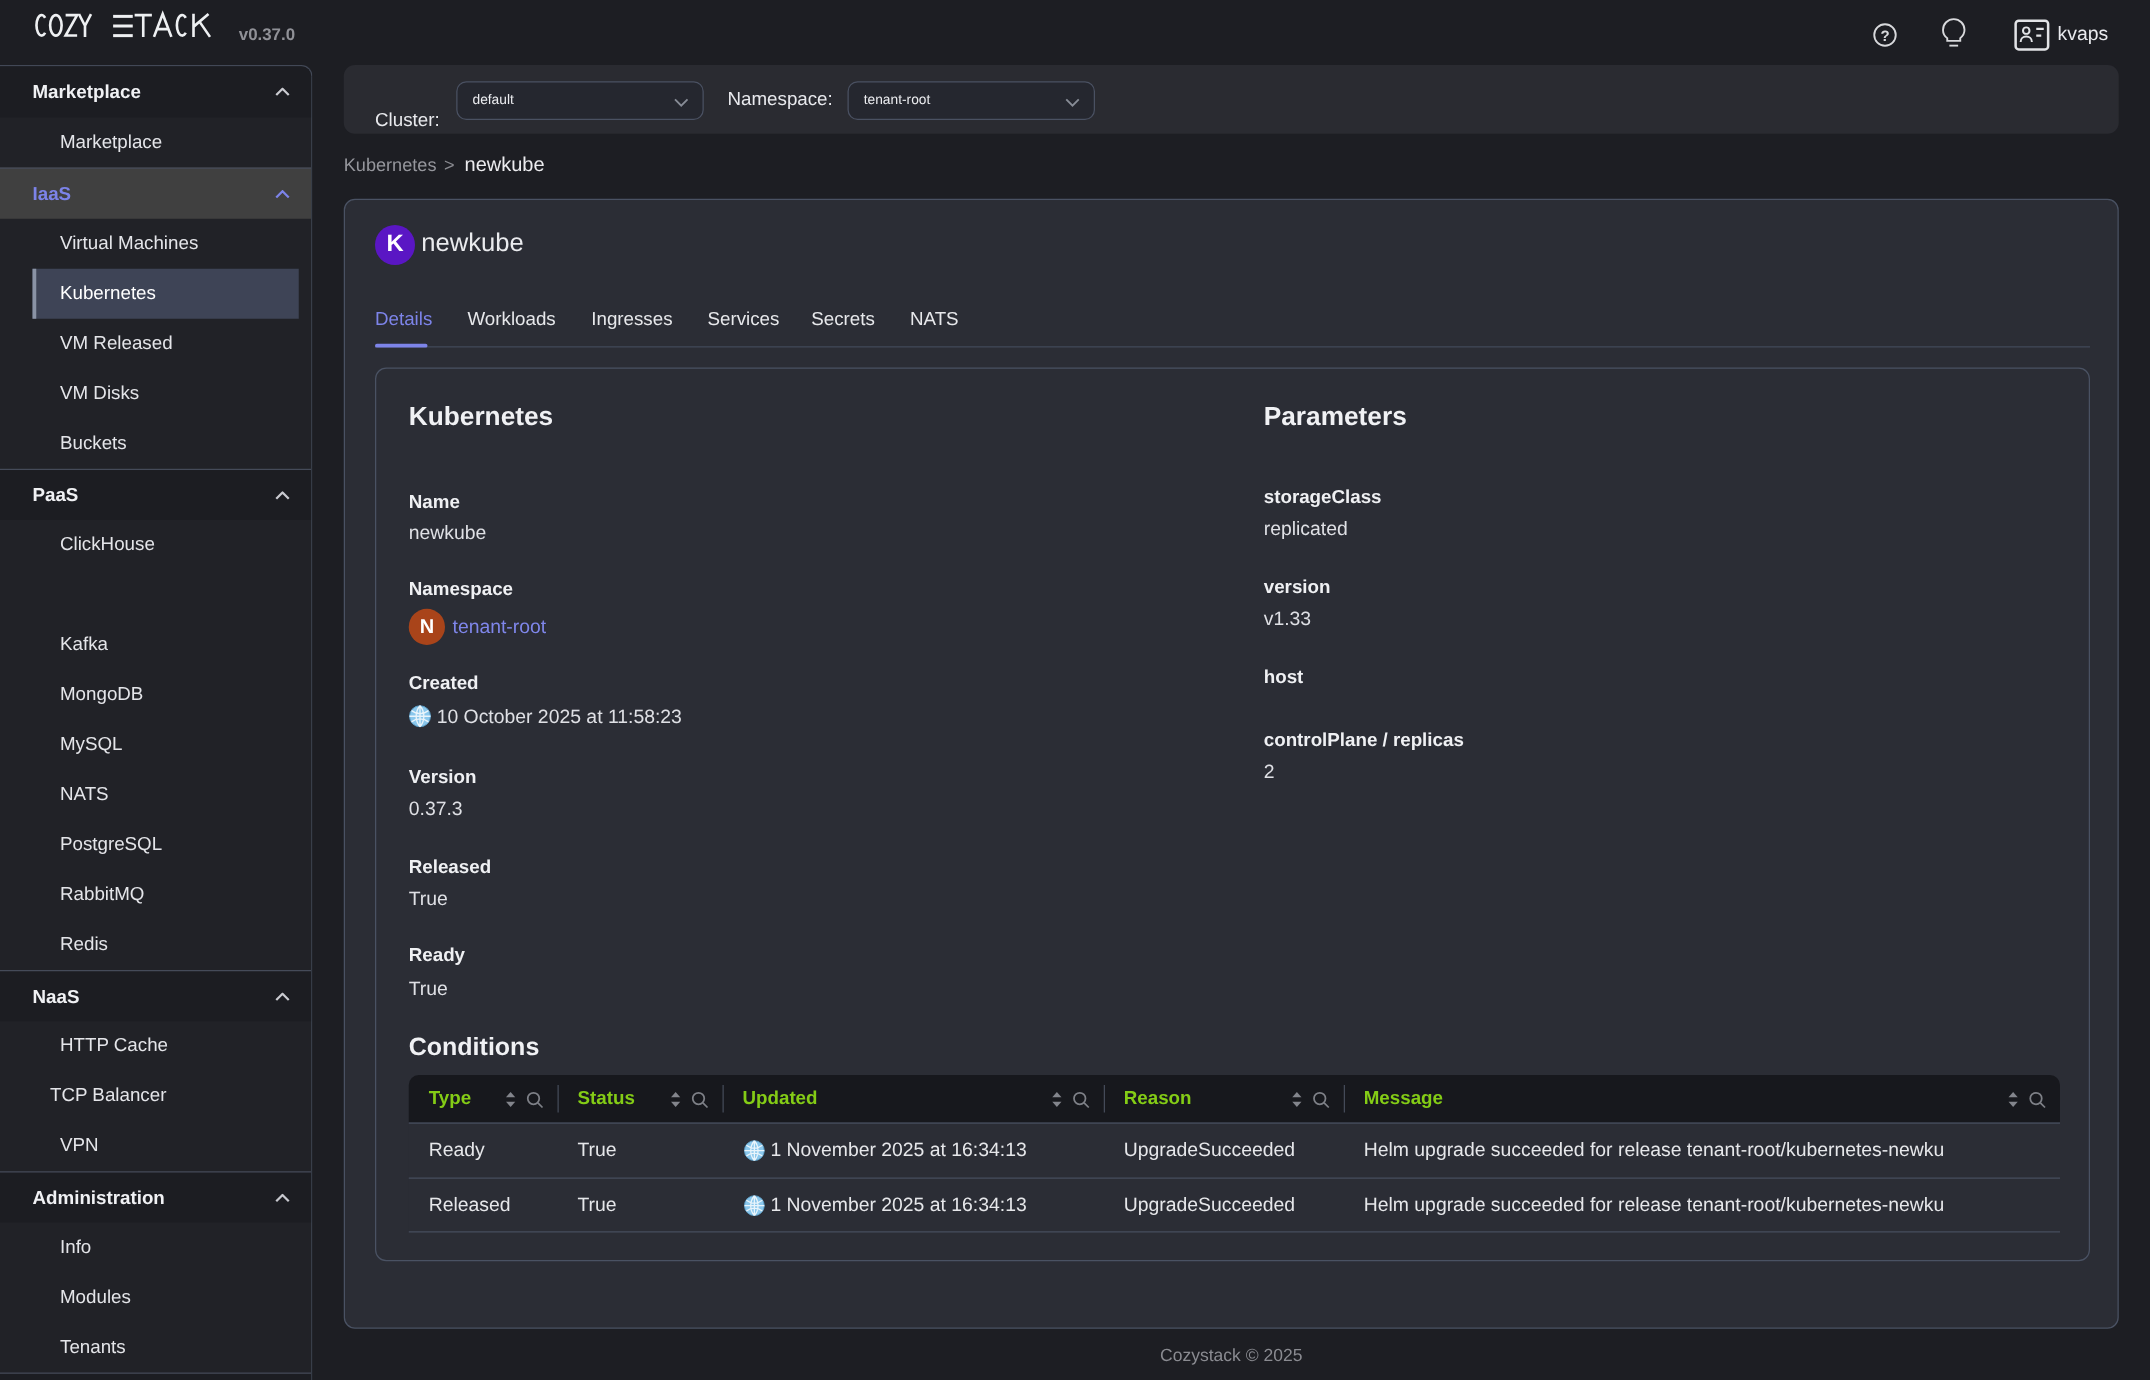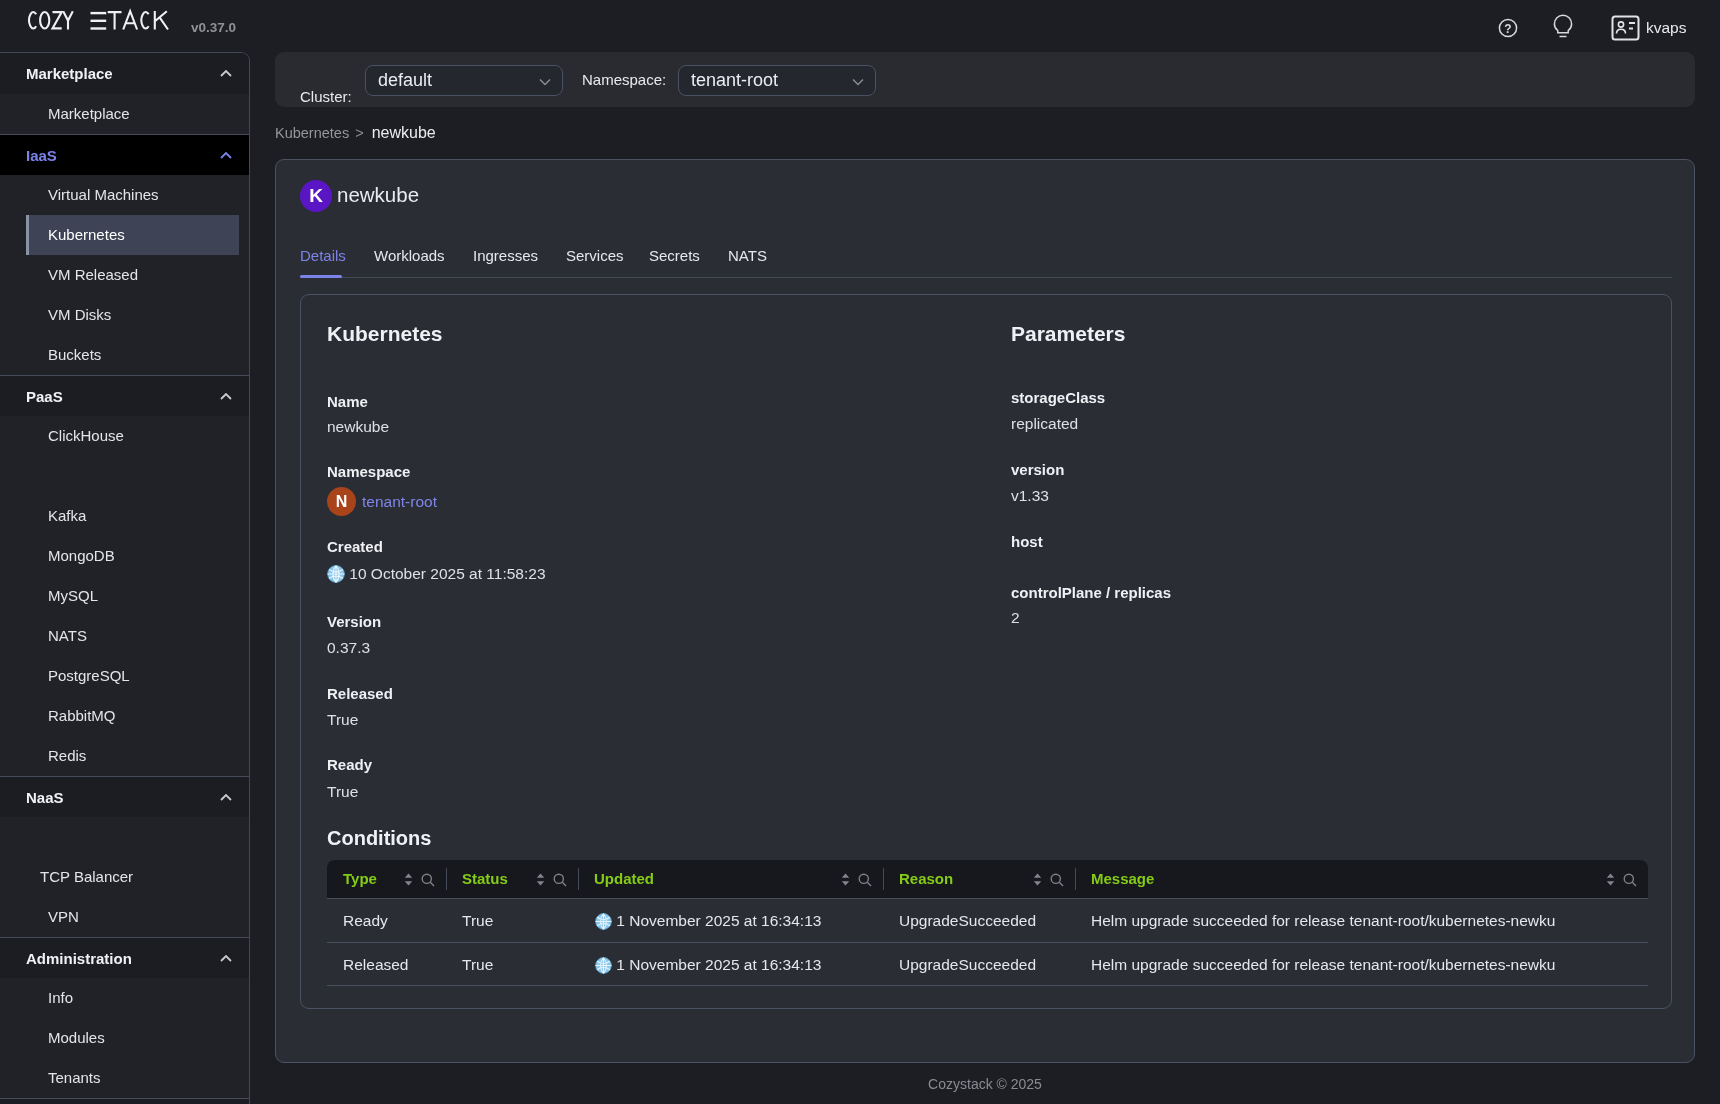--- a/index.html
+++ b/index.html
@@ -16,21 +16,21 @@
 .grp { position:absolute; left:0; width:249px; height:41px; background:#1c1d22; color:#f0f1f4; font-size:15px; font-weight:bold; line-height:41px; padding-left:26px; }
 .grp.div { border-top:1px solid #454b59; }
 .itm { position:absolute; left:0; width:249px; height:40px; color:#e4e5e9; font-size:15px; line-height:40px; padding-left:48px; }
 .chev { position:absolute; right:17px; top:17px; }
 #sel { position:absolute; left:26px; top:162px; width:213px; height:40px; background:#3e4456; }
 #selbar { position:absolute; left:26px; top:162px; width:3px; height:40px; background:#8a93a5; }
 
 
 #topbar { position:absolute; left:275px; top:52px; width:1420px; height:55px; background:#2a2b31; border-radius:9px; }
 .lbl { color:#e9eaee; font-size:15px; }
-.select { position:absolute; top:13px; height:31px; background:#25272f; border:1px solid #4a5162; border-radius:8px; color:#ecedf0; font-size:18px; line-height:29px; }
+.select { position:absolute; top:13px; height:31px; background:#25272f; border:1px solid #4a5162; border-radius:8px; color:#ecedf0; font-size:11px; line-height:29px; }
 
 
 #crumb { position:absolute; left:275px; top:124px; font-size:14.5px; color:#95969c; }
 
 
 #card { position:absolute; left:275px; top:159px; width:1420px; height:904px; background:#2b2d35; border:1px solid #4a5263; border-radius:9px; }
 #kav { position:absolute; left:24px; top:20px; width:32px; height:32px; border-radius:50%; background:#5a16c4; color:#fff; font-size:19px; font-weight:bold; text-align:center; line-height:32px; }
 #title { position:absolute; left:61px; top:23px; font-size:20.5px; color:#eaebee; }
 .tab { position:absolute; top:87px; font-size:15px; color:#e7e8eb; }
 .tab.act { color:#7d84e9; }
@@ -99,21 +99,21 @@
       <path d="M209 23 h6 M209 28.5 h4" stroke="#e2e3e6" stroke-width="1.8"></path>
     </svg>
     <div class="abs" style="left:1646px;top:19px;font-size:15.5px;color:#e9eaee">kvaps</div>
   </div>
 
   <div id="side">
       <div class="grp" style="top:0px;">Marketplace<svg class="chev" width="12" height="7" fill="none">
           <path d="M1 6 L6 1 L11 6" stroke="#c9cad0" stroke-width="1.8"></path>
         </svg></div>
       <div class="itm" style="top:41px;">Marketplace</div>
-      <div class="grp div" style="top:81px;color:#7c83e8;background:#000000;">IaaS<svg class="chev" width="12" height="7" fill="none">
+      <div class="grp div" style="top:81px;color:#7c83e8;background:#404040;">IaaS<svg class="chev" width="12" height="7" fill="none">
           <path d="M1 6 L6 1 L11 6" stroke="#7c83e8" stroke-width="1.8"></path>
         </svg></div>
       <div class="itm" style="top:122px;">Virtual Machines</div>
       <div id="sel" style="top:162px"></div>
       <div id="selbar" style="top:162px"></div>
       <div class="itm" style="top:162px;color:#fff">Kubernetes</div>
       <div class="itm" style="top:202px;">VM Released</div>
       <div class="itm" style="top:242px;">VM Disks</div>
       <div class="itm" style="top:282px;">Buckets</div>
       <div class="grp div" style="top:322px;">PaaS<svg class="chev" width="12" height="7" fill="none">
@@ -123,20 +123,21 @@
       <div class="itm" style="top:443px;">Kafka</div>
       <div class="itm" style="top:483px;">MongoDB</div>
       <div class="itm" style="top:523px;">MySQL</div>
       <div class="itm" style="top:563px;">NATS</div>
       <div class="itm" style="top:603px;">PostgreSQL</div>
       <div class="itm" style="top:643px;">RabbitMQ</div>
       <div class="itm" style="top:683px;">Redis</div>
       <div class="grp div" style="top:723px;">NaaS<svg class="chev" width="12" height="7" fill="none">
           <path d="M1 6 L6 1 L11 6" stroke="#c9cad0" stroke-width="1.8"></path>
         </svg></div>
+      <div class="itm" style="top:764px;">HTTP Cache</div>
       <div class="itm" style="top:804px;padding-left:40px;">TCP Balancer</div>
       <div class="itm" style="top:844px;">VPN</div>
       <div class="grp div" style="top:884px;">Administration<svg class="chev" width="12" height="7" fill="none">
           <path d="M1 6 L6 1 L11 6" stroke="#c9cad0" stroke-width="1.8"></path>
         </svg></div>
       <div class="itm" style="top:925px;">Info</div>
       <div class="itm" style="top:965px;">Modules</div>
       <div class="itm" style="top:1005px;">Tenants</div>
       <div class="grp div" style="top:1045px;"></div>
     </div>

